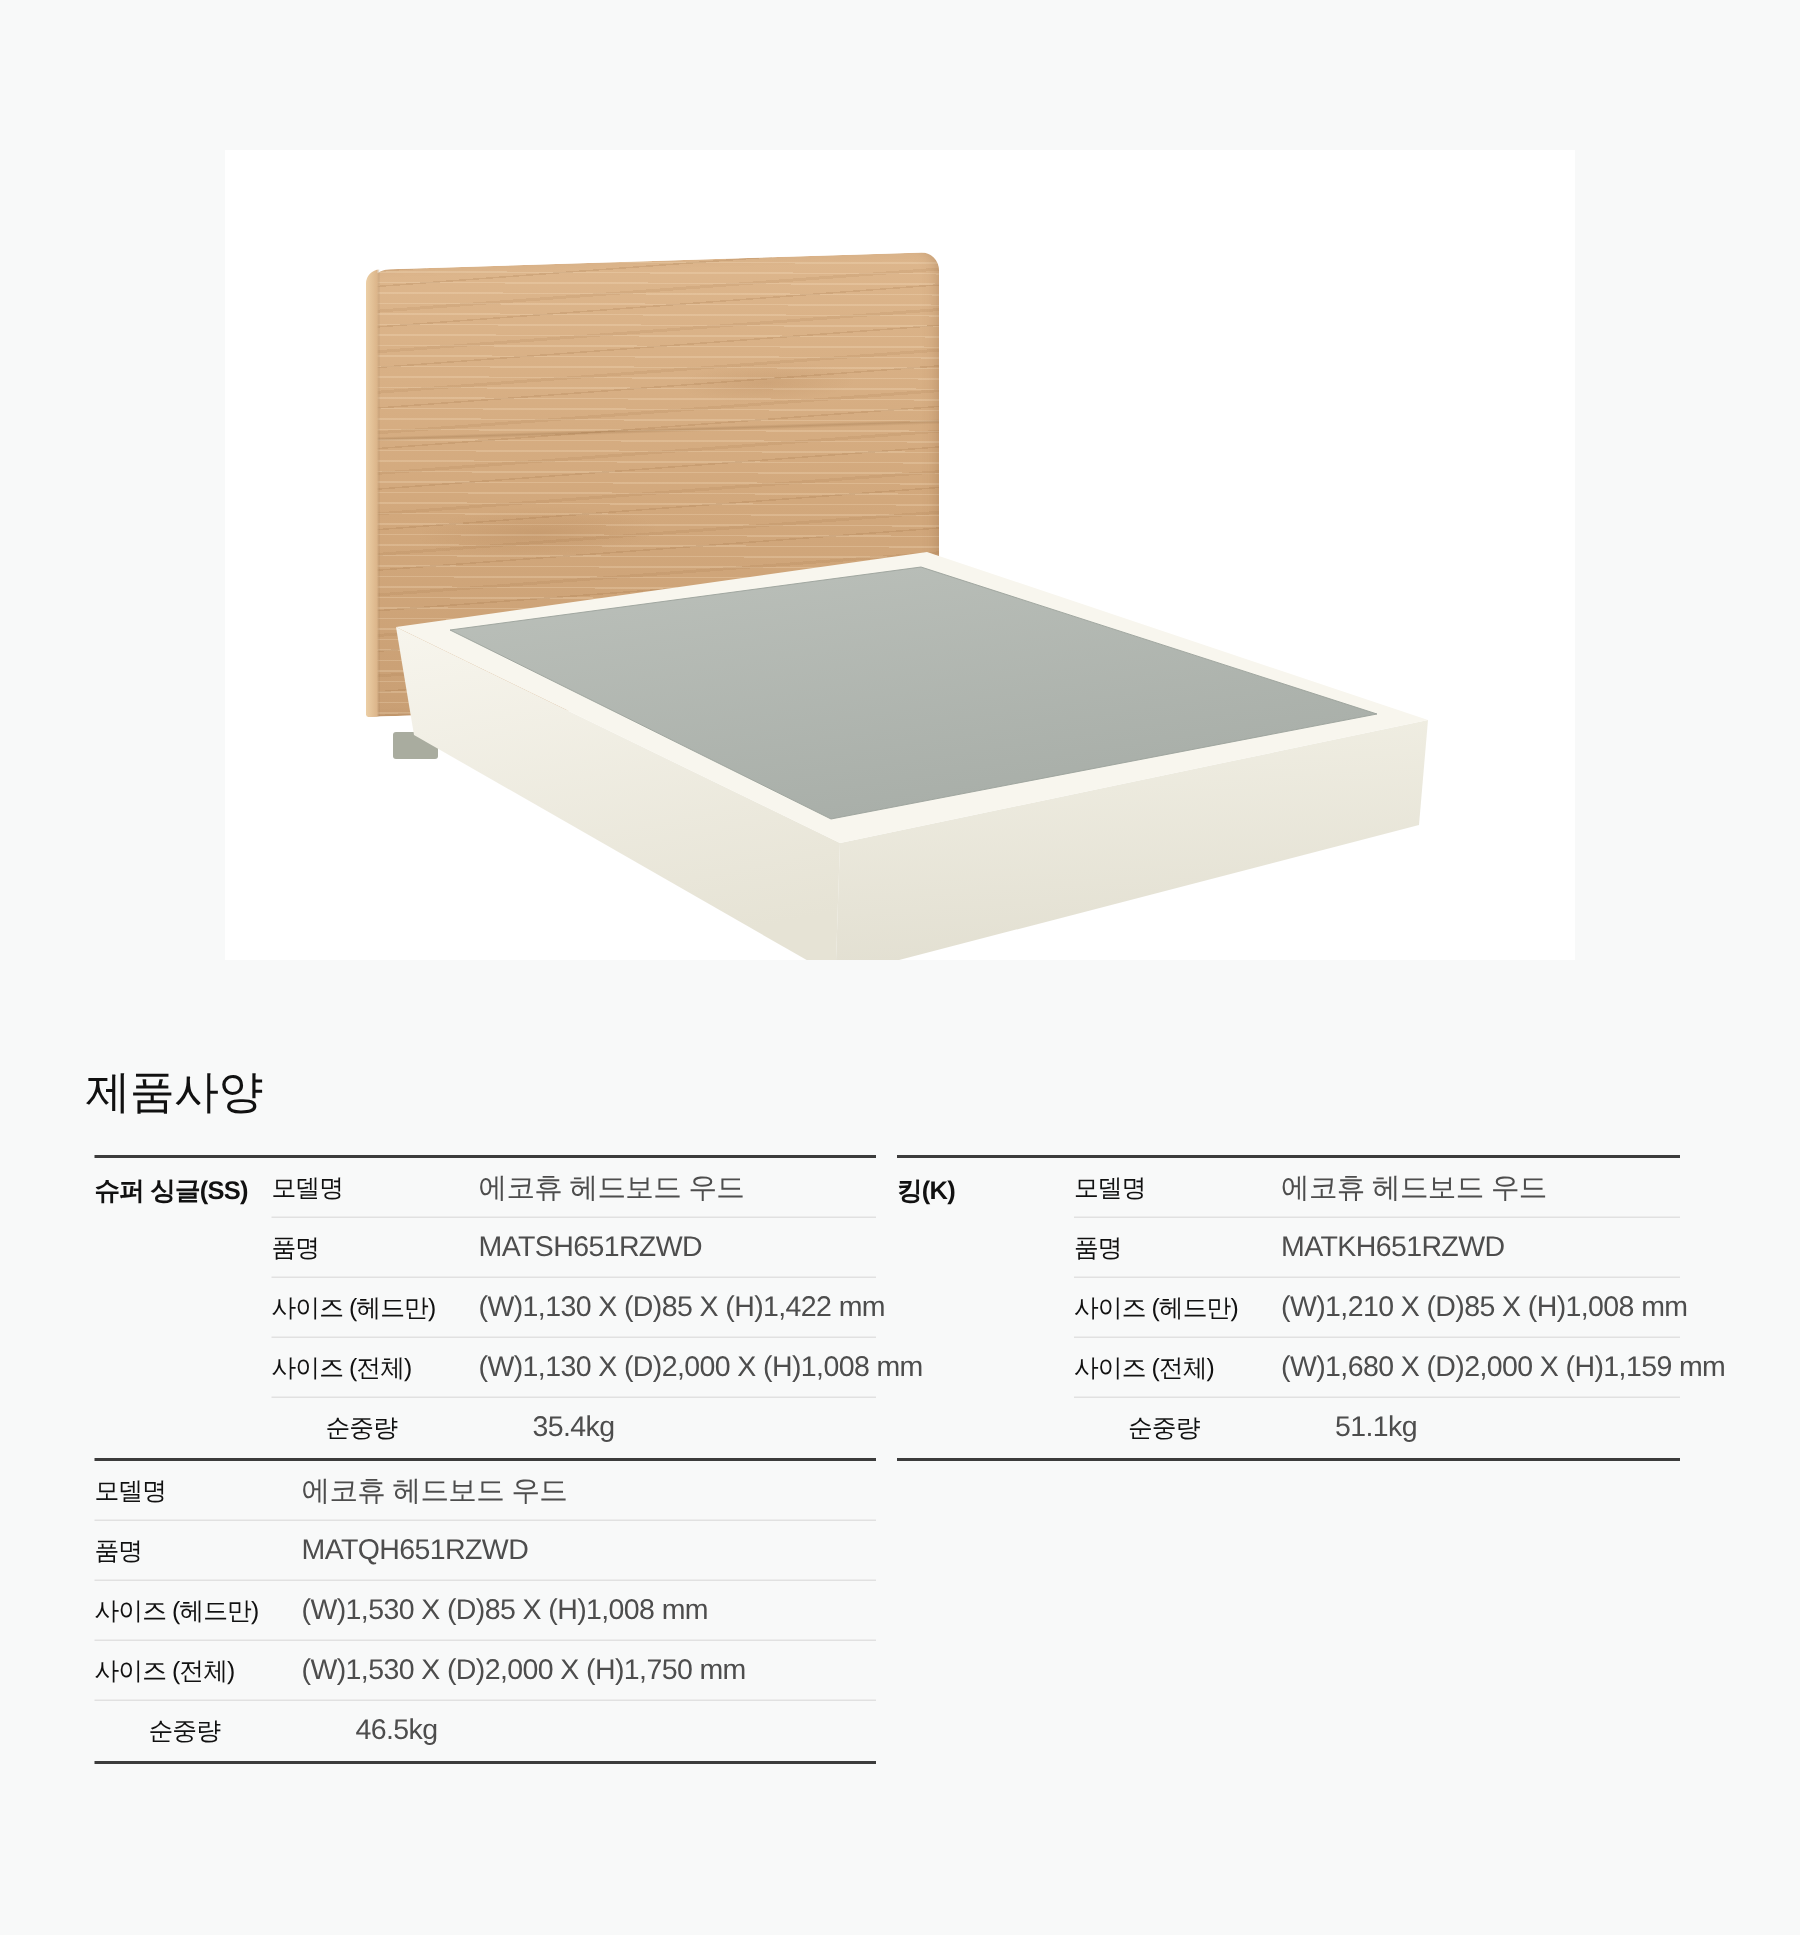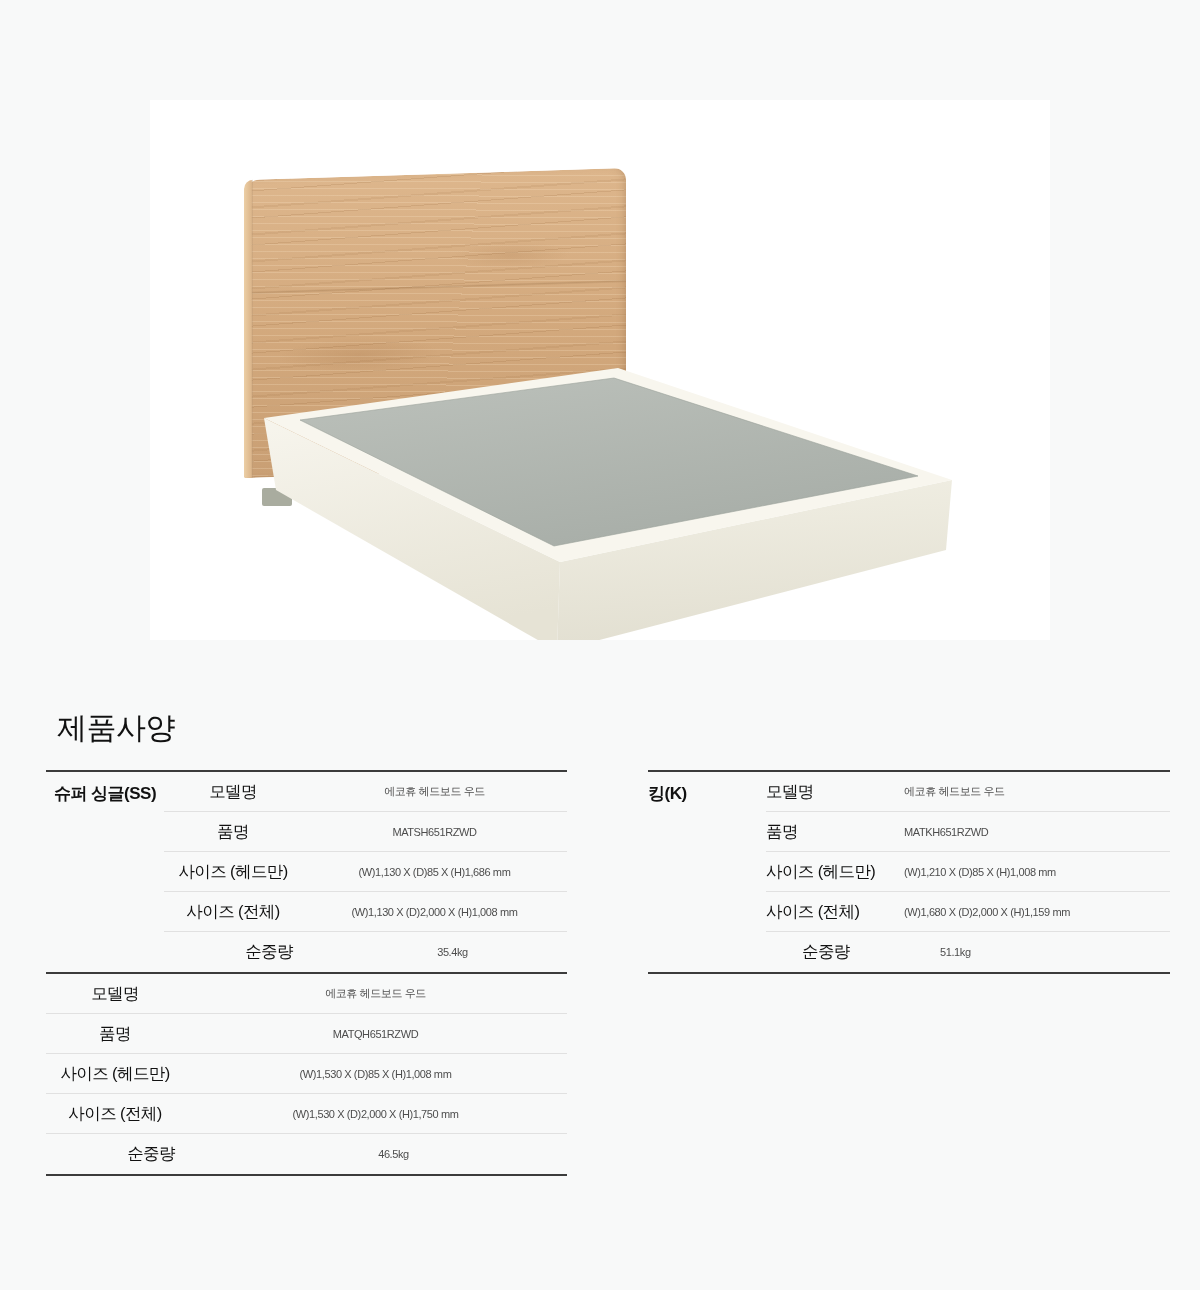--- a/index.html
+++ b/index.html
@@ -46,38 +46,38 @@
     position:absolute; left:112px; top:388px; width:30px; height:18px;
     background:#a9ac9f; border-radius:2px;
   }
   .bed-base{position:absolute; left:0; top:0; width:900px; height:540px;}
 
   
   .page-title{
     position:absolute; left:57px; top:708px;
     font-size:30px; font-weight:400; letter-spacing:-0.5px;
   }
-  .col-left{position:absolute; left:46px; top:770px; width:521px;text-align:center;}
-  .col-right{position:absolute; left:648px; top:770px; width:522px;}
+  .col-left{position:absolute; left:63px; top:770px; width:521px;}
+  .col-right{position:absolute; left:598px; top:770px; width:522px;}
 
   .spec-section{display:flex; border-top:2px solid var(--border-dark);}
   .spec-section.bottom-border{border-bottom:2px solid var(--border-dark);}
   .group-label{
     width:118px; flex:0 0 118px; padding-top:10px;
     font-size:17px; font-weight:700; letter-spacing:-0.5px;
   }
   .rows{flex:1; min-width:0;}
   .row{display:flex; align-items:center; height:40px; border-bottom:1px solid var(--border-light);}
   .row:last-child{border-bottom:none;margin-left:36px;}
   .row-label{
     width:138px; flex:0 0 138px;
     font-size:16.5px; font-weight:400; letter-spacing:-0.6px;
   }
   .row-value{
-    flex:1; font-size:11px; color:var(--text-value);
+    flex:1; font-size:19px; color:var(--text-value);
     letter-spacing:-0.4px; white-space:nowrap;
   }
 </style>
 </head>
 <body>
 
 <div class="image-block">
   <div class="headboard">
     <div class="headboard-edge"></div>
   </div>
@@ -114,21 +114,21 @@
       <div class="row">
         <div class="row-label">모델명</div>
         <div class="row-value">에코휴 헤드보드 우드</div>
       </div>
       <div class="row">
         <div class="row-label">품명</div>
         <div class="row-value">MATSH651RZWD</div>
       </div>
       <div class="row">
         <div class="row-label">사이즈 (헤드만)</div>
-        <div class="row-value">(W)1,130 X (D)85 X (H)1,686 mm</div>
+        <div class="row-value">(W)1,130 X (D)85 X (H)1,422 mm</div>
       </div>
       <div class="row">
         <div class="row-label">사이즈 (전체)</div>
         <div class="row-value">(W)1,130 X (D)2,000 X (H)1,008 mm</div>
       </div>
       <div class="row">
         <div class="row-label">순중량</div>
         <div class="row-value">35.4kg</div>
       </div>
     </div>

